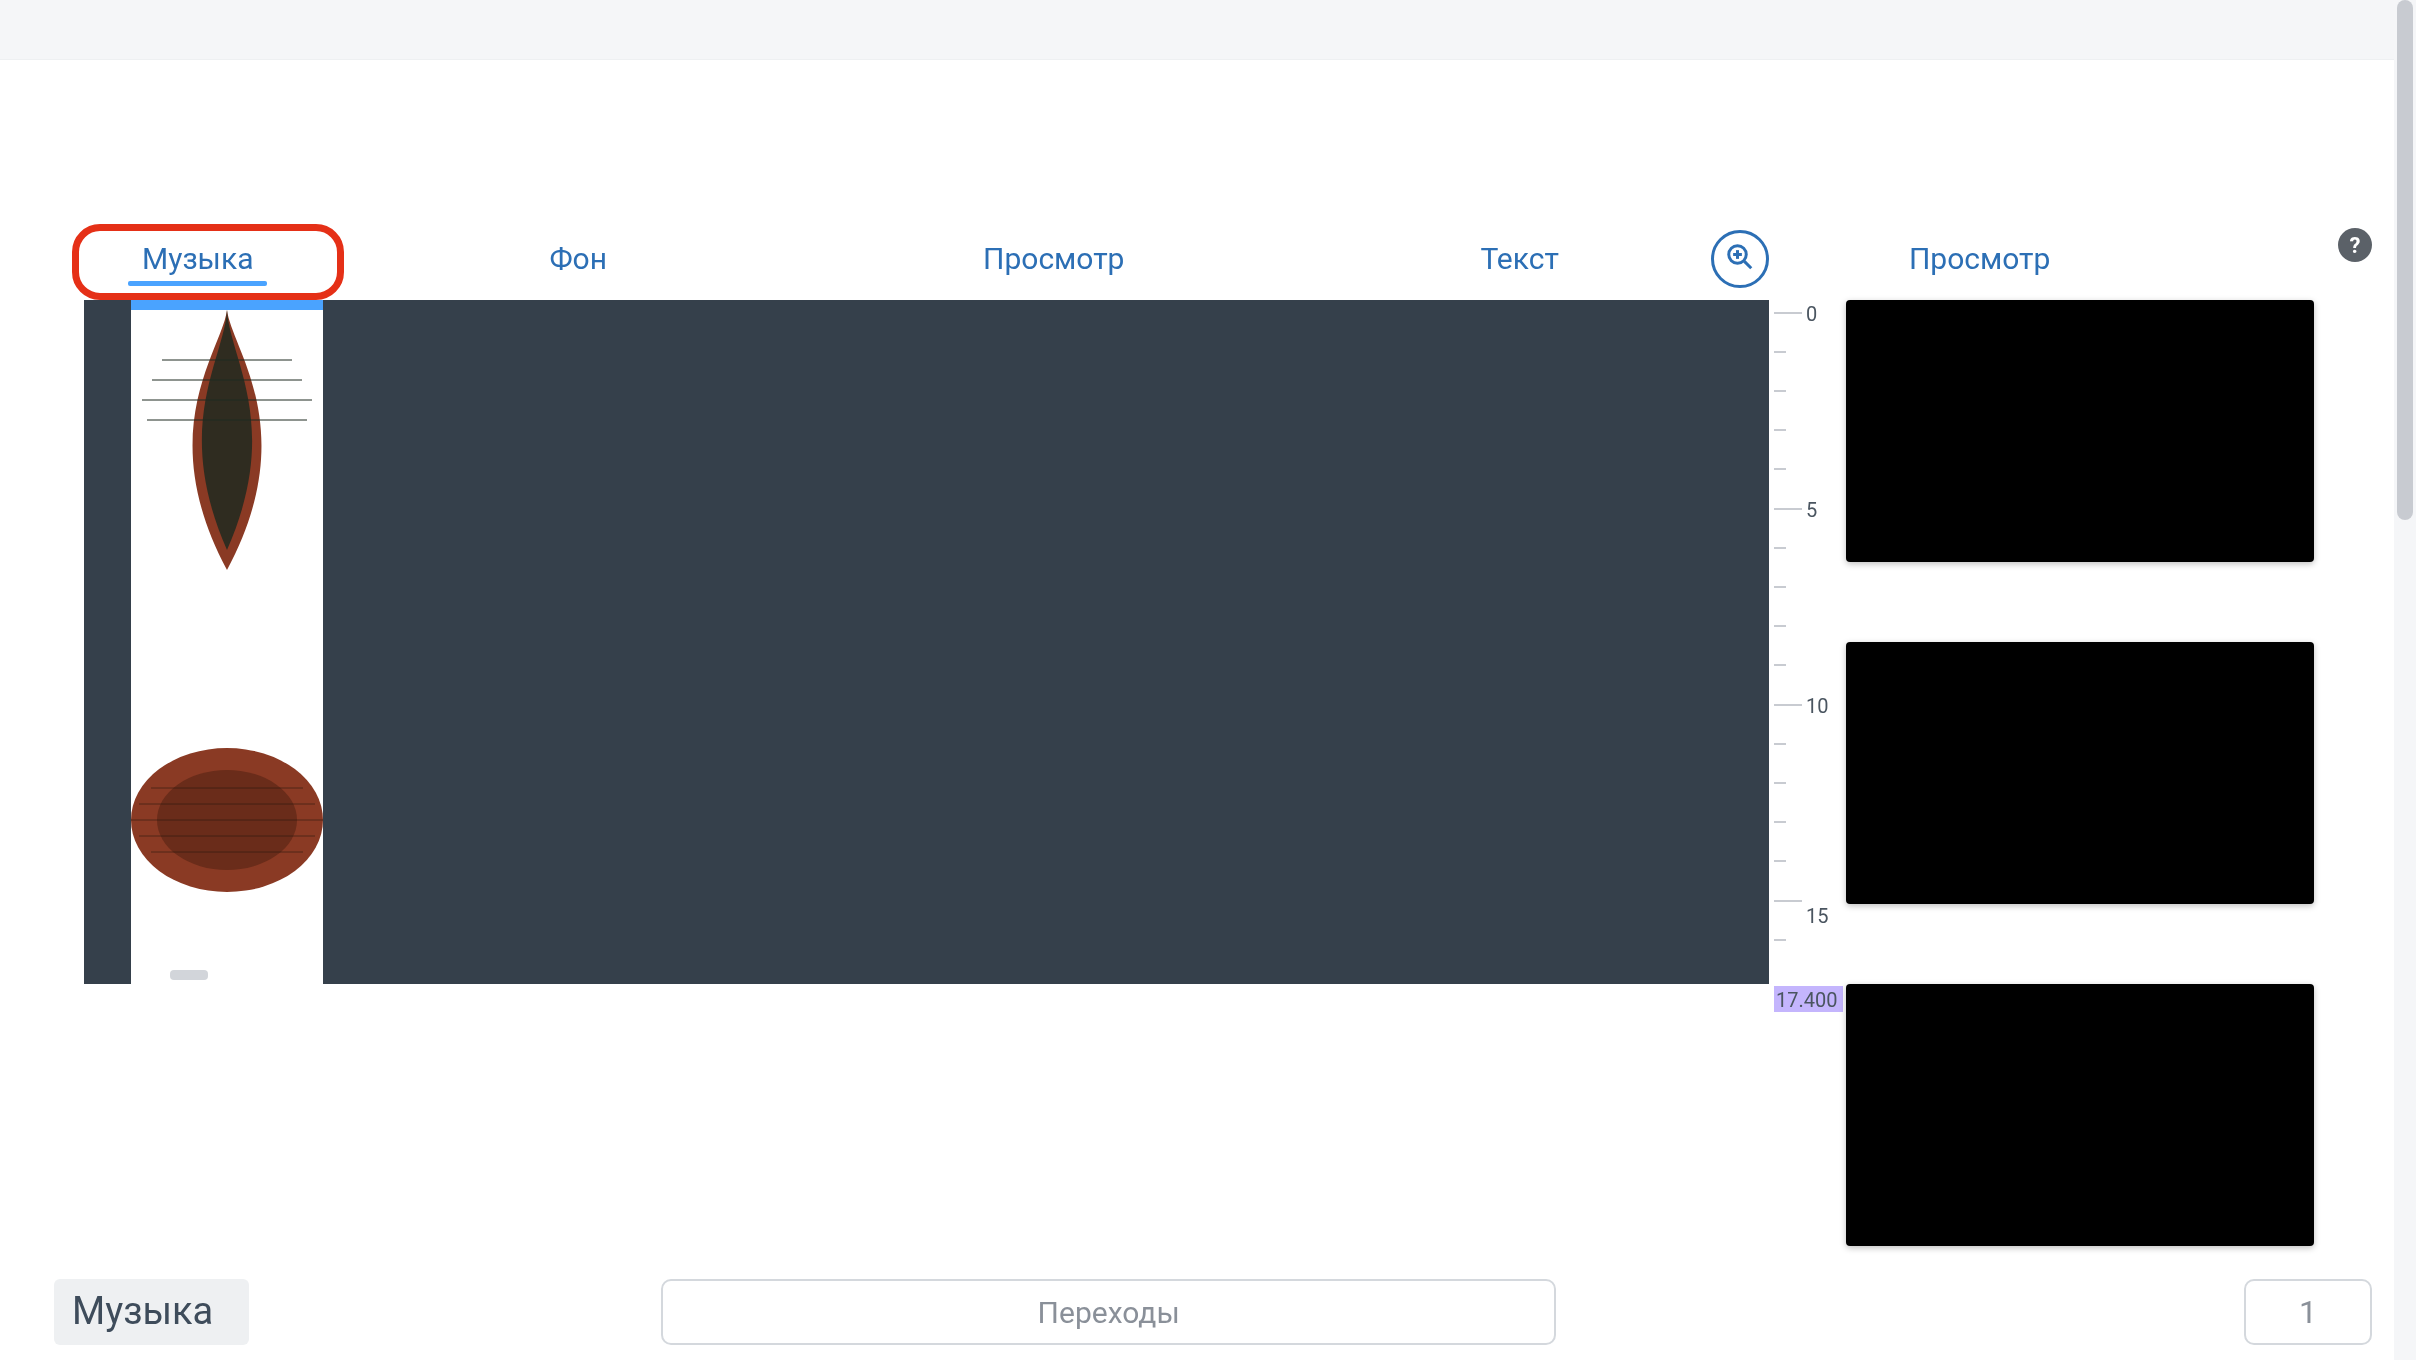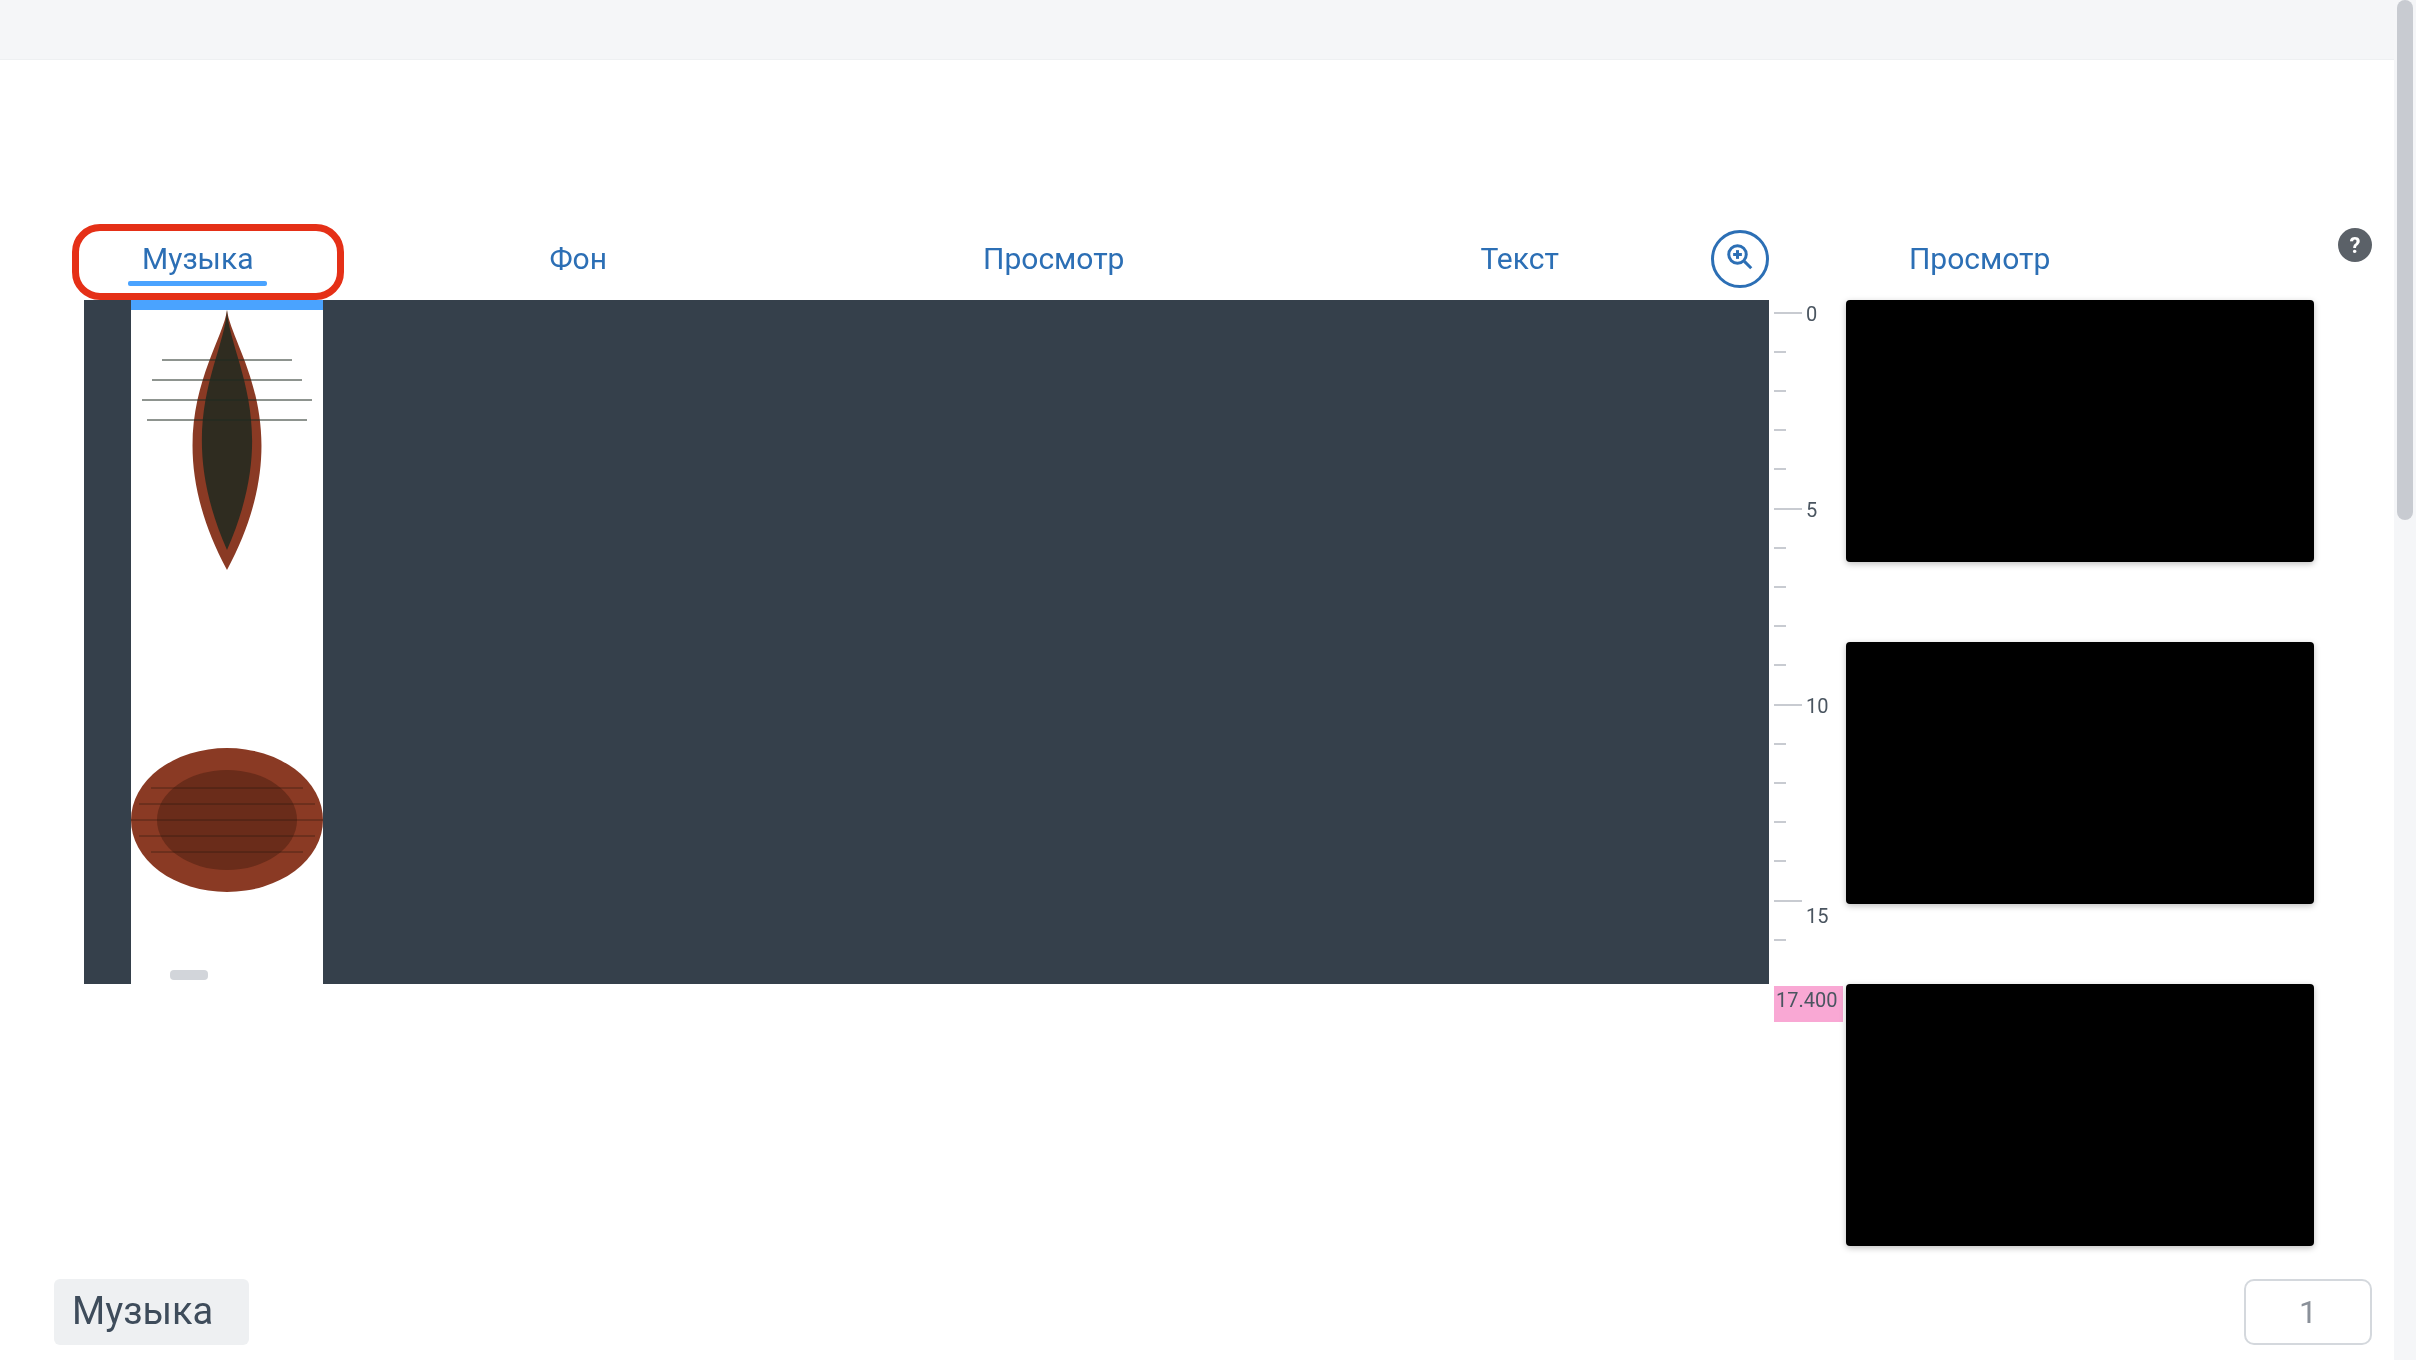--- a/index.html
+++ b/index.html
@@ -144,23 +144,23 @@
   }
   .ruler .major { width: 28px; }
   .ruler .minor { width: 12px; }
   .ruler .lbl {
     position: absolute;
     left: 32px;
   }
   .ruler .end {
     position: absolute;
     left: 0;
-    background: #f9a8d4;
+    background: #c4b5fd;
     font-size: 20px;
-    padding: 2px 6px 10px 2px;
+    padding: 2px 6px 0 2px;
   }
 
   .preview-col {
     position: absolute;
     top: 300px;
     left: 1846px;
     width: 468px;
   }
   .preview-thumb {
     width: 468px;
@@ -323,17 +323,20 @@
   <div class="preview-thumb"></div>
   <div class="preview-thumb"></div>
   <div class="preview-thumb" style="margin-bottom:0"></div>
 </div>
 
 <div class="bottom-row">
   <div class="section-chip">
     <span>Музыка</span>
   </div>
   <div style="flex:0 0 412px"></div>
+  <div class="transitions-btn">
+    <span>Переходы</span>
+  </div>
   <div style="flex:1"></div>
   <div class="count-box">
     <span>1</span>
   </div>
 </div>
 
 </body></html>

